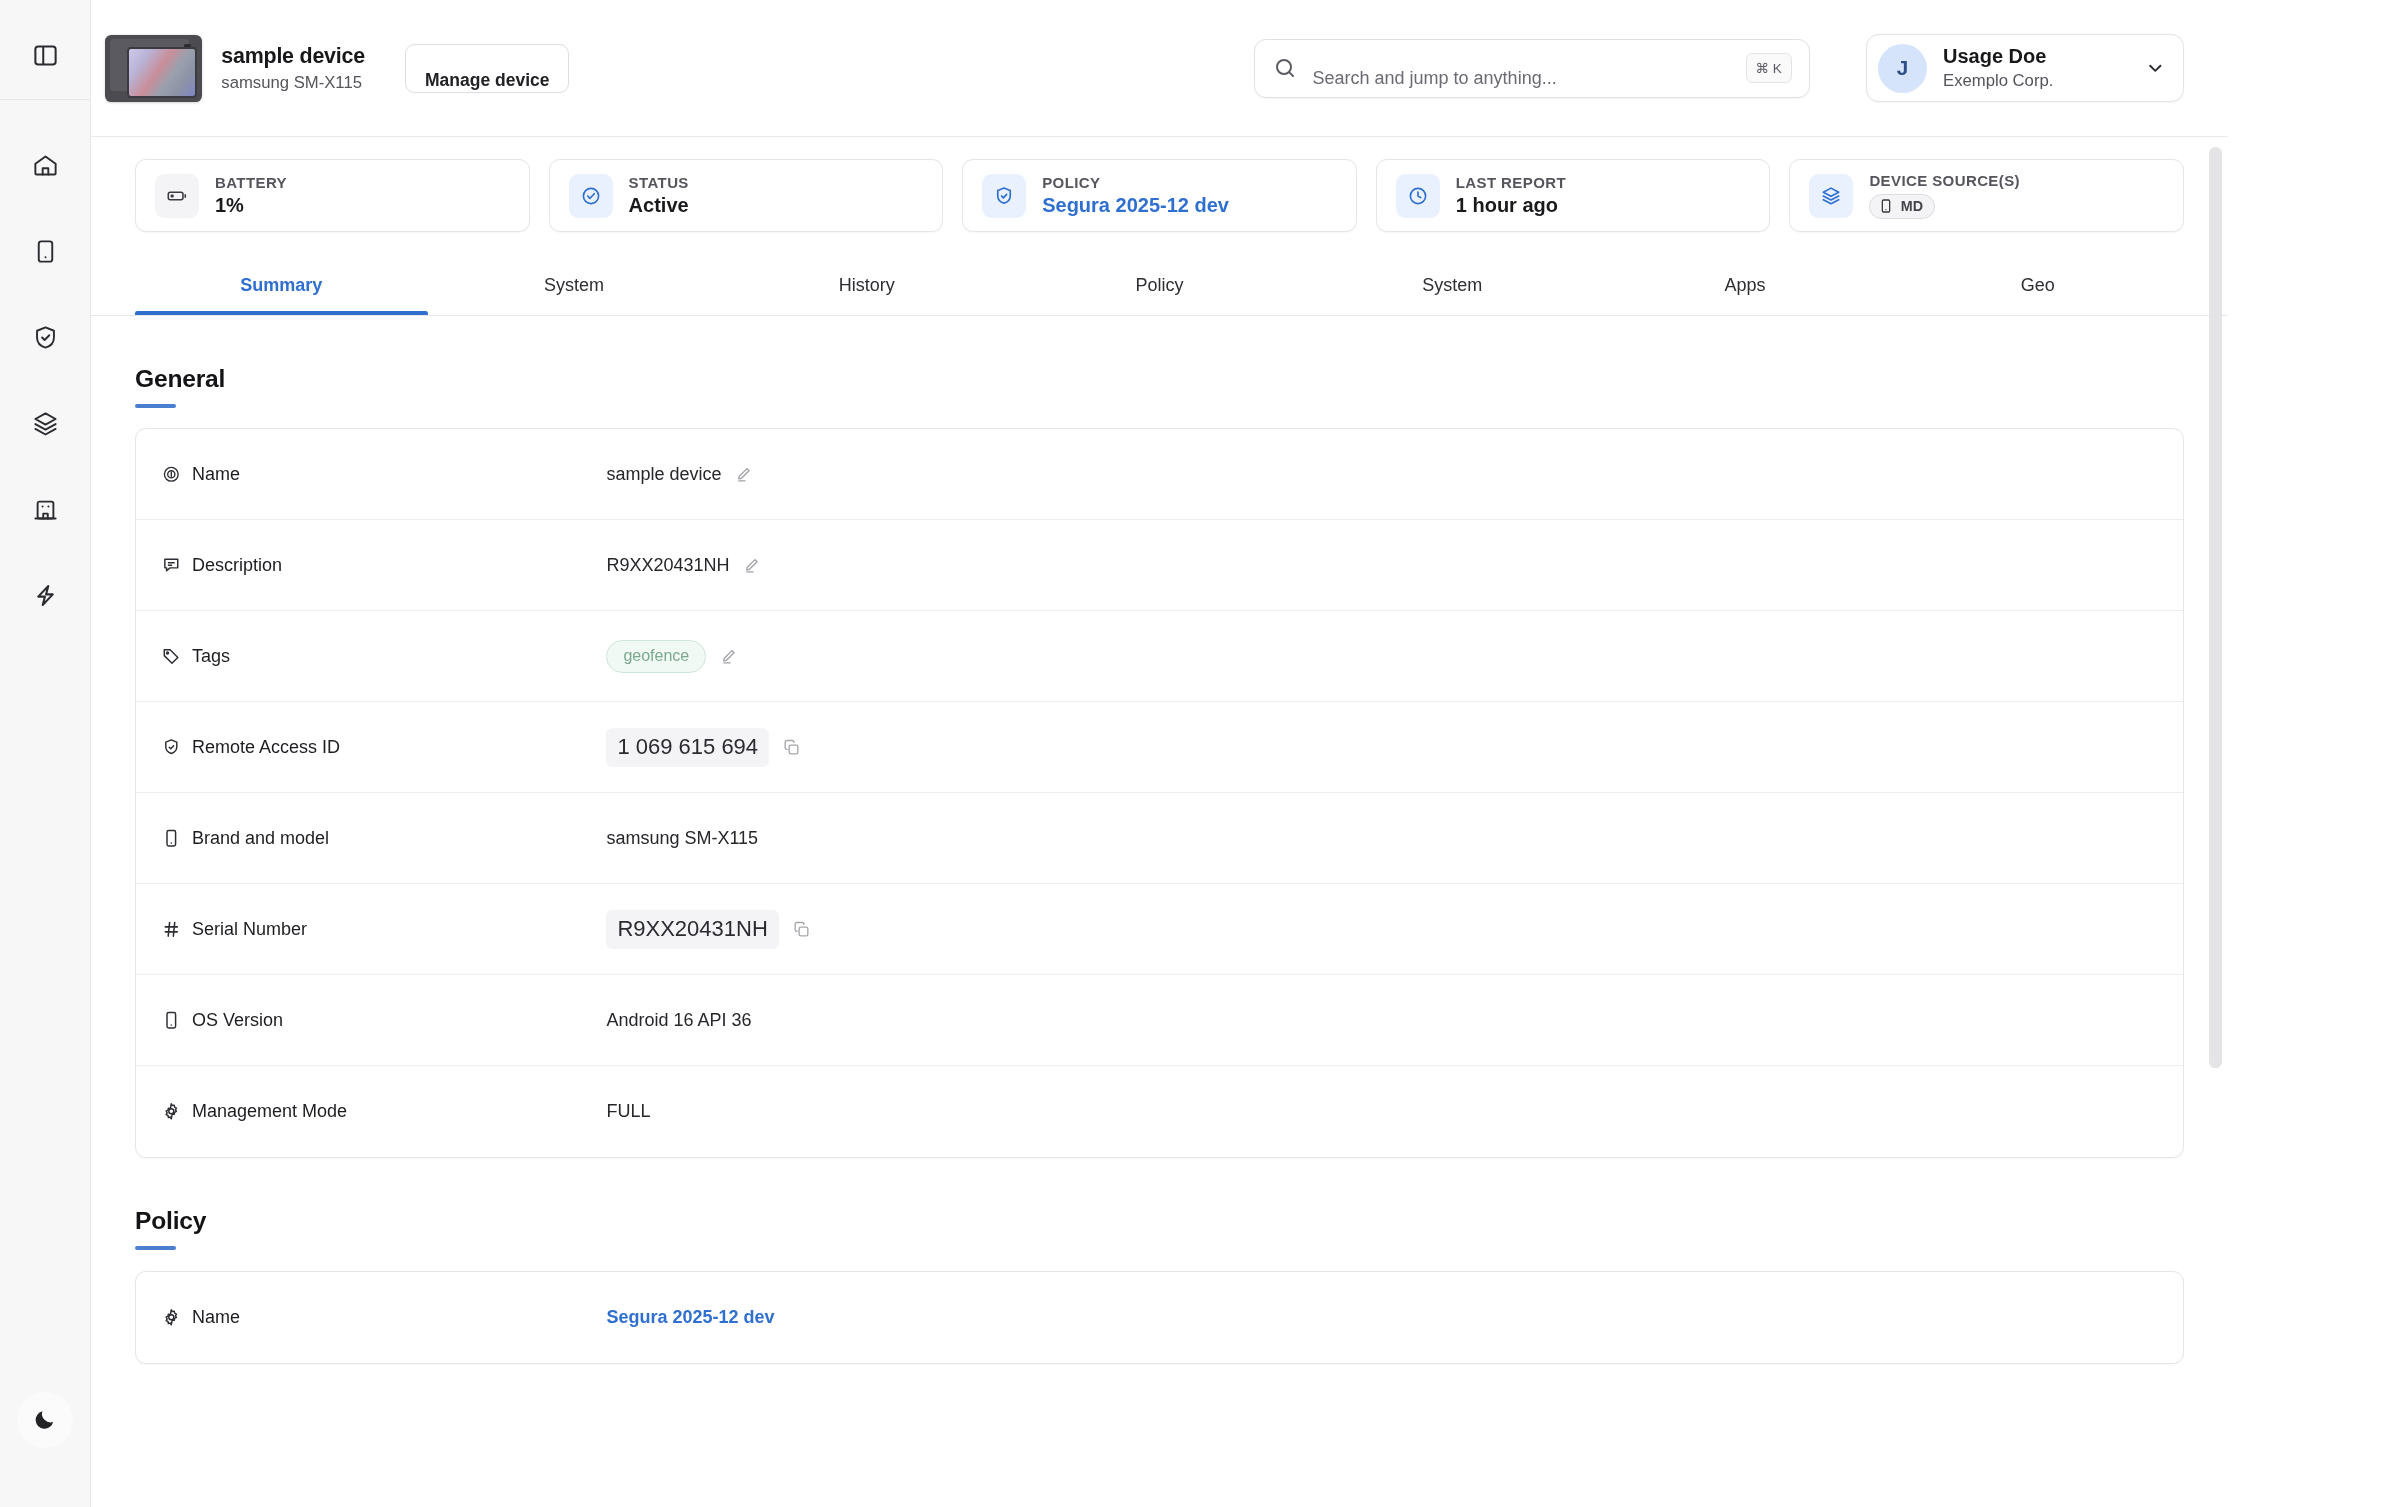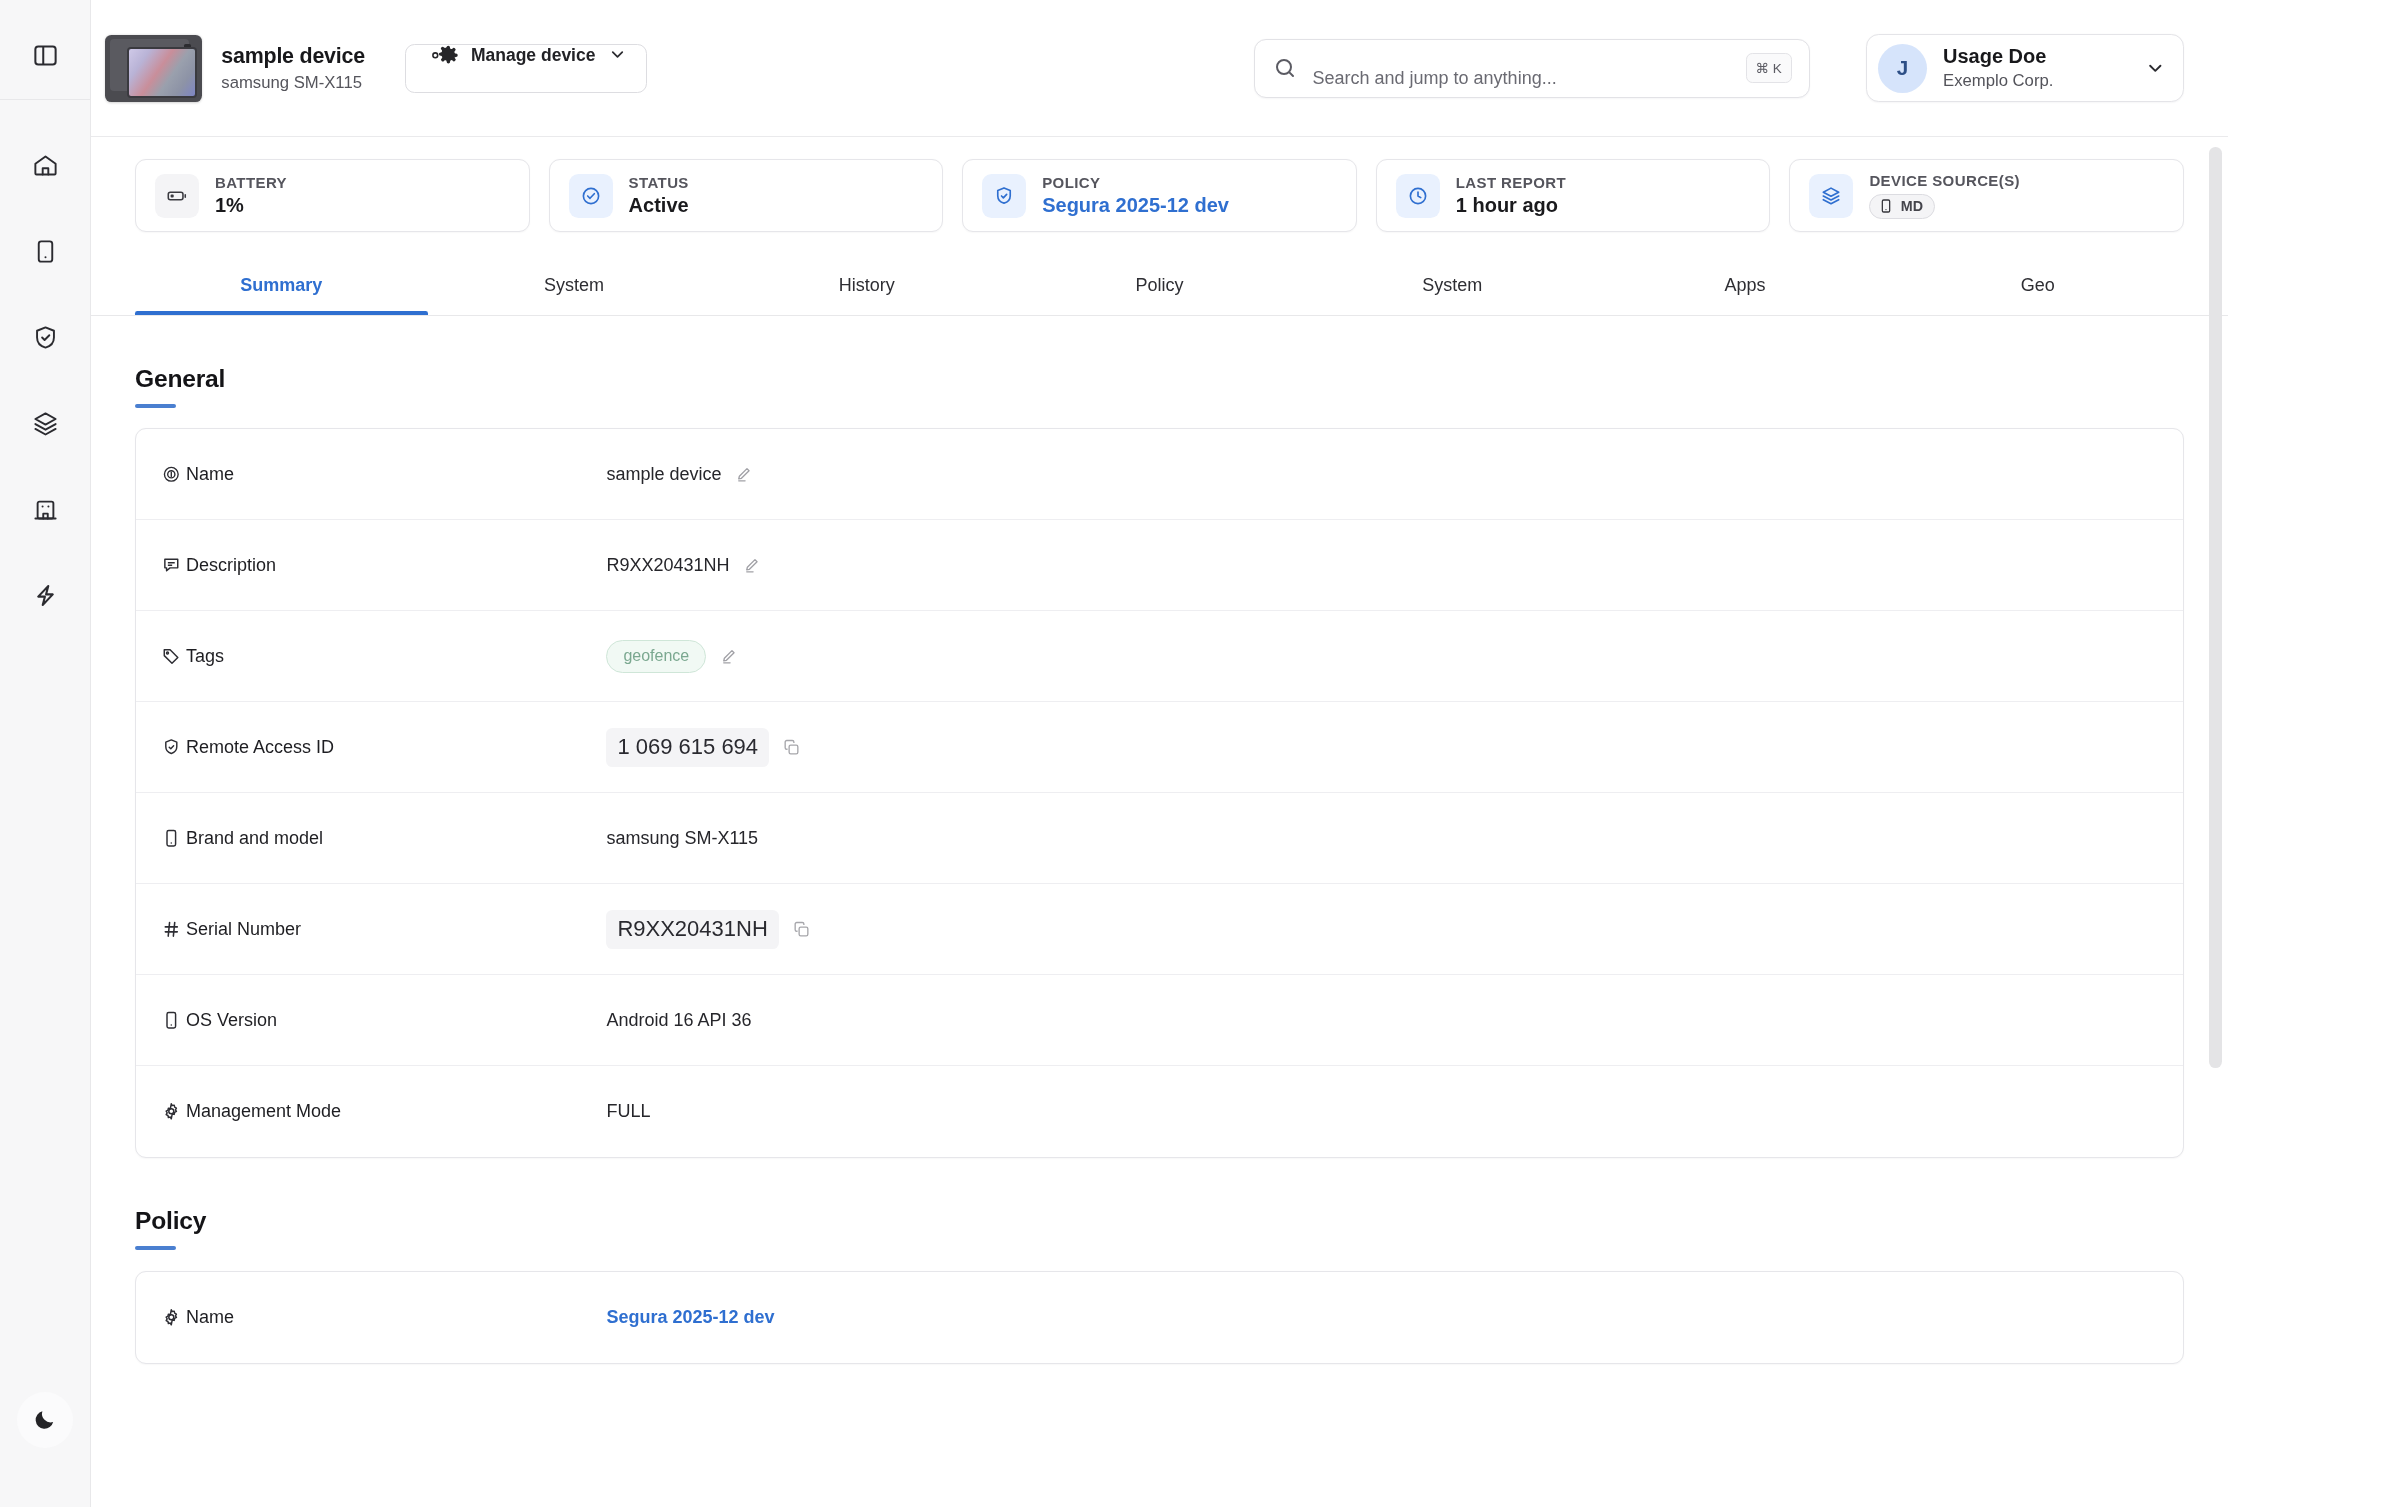--- a/index.html
+++ b/index.html
@@ -63,22 +63,22 @@
     background: linear-gradient(125deg,#cfc9e8 0%,#b9b3d6 22%,#c98e9a 45%,#9aa0ad 62%,#8d93a6 80%,#7e85c4 100%);
   }
   .device-thumb .cam { position: absolute; right: 11px; top: 9.5px; width: 7.1px; height: 7.1px; background: #2c2c30; border-radius: 1.6px; }
   .dev-text { margin-left: 19px; }
   .dev-name { font-size: 21.4px; font-weight: 700; letter-spacing: -0.2px; color: #18181b; }
   .dev-model { font-size: 16.7px; color: #55555c; margin-top: 4px; }
 
   .manage-btn {
     margin-left: 40px; height: 49px; padding: 0 19px;
     border: 0.8px solid #dddde1; border-radius: 9.5px; background: #fff;
-    display: flex; align-items: flex-start; gap: 12.7px; cursor: pointer;
-    font-size: 17.5px; font-weight: 600; color: #222226;
+    display: flex; align-items: flex-end; gap: 12.7px; cursor: pointer;
+    font-size: 17.5px; font-weight: 600; color: #222226; flex-direction: column;
   }
 
   .topbar-spacer { flex: 1; }
 
   .searchbar {
     width: 556px; height: 59px; border: 0.8px solid #e2e2e6; border-radius: 12px;
     background: #fff; display: flex; align-items: center; padding: 0 17.5px;
     box-shadow: 0 0.8px 1.6px rgba(16,24,40,.04); cursor: text;
   }
   .search-input {
@@ -153,21 +153,21 @@
 
   .card {
     margin-top: 20.6px; border: 0.8px solid #e6e6ea; border-radius: 11px; background: #fff;
     box-shadow: 0 0.8px 1.6px rgba(16,24,40,.03); overflow: hidden;
   }
   .row {
     display: flex; align-items: center; min-height: 91px; padding: 0 25.4px;
     border-bottom: 0.8px solid #eeeef1;
   }
   .row:last-child { border-bottom: 0; }
-  .row-label { display: flex; align-items: center; gap: 4px; width: 445px; flex: 0 0 445px; }
+  .row-label { display: flex; align-items: center; gap: 10px; width: 445px; flex: 0 0 445px; }
   .row-label .lbl { font-size: 18px; color: #1e1e22; }
   .row-value { display: flex; align-items: center; gap: 12.7px; font-size: 18px; color: #26262b; }
   .row-value.link { color: #2f6fd0; font-weight: 700; cursor: pointer; }
   .edit-btn { cursor: pointer; display: inline-flex; opacity: .65; }
   .copy-btn { cursor: pointer; display: inline-flex; opacity: .55; }
   .mono-chip {
     background: #f4f4f6; border-radius: 6.4px; padding: 6.4px 11px; font-size: 22px; color: #2a2a30;
   }
   .tag-chip {
     border: 0.8px solid #cfe6d8; background: #f1f9f4; color: #7ba890;

